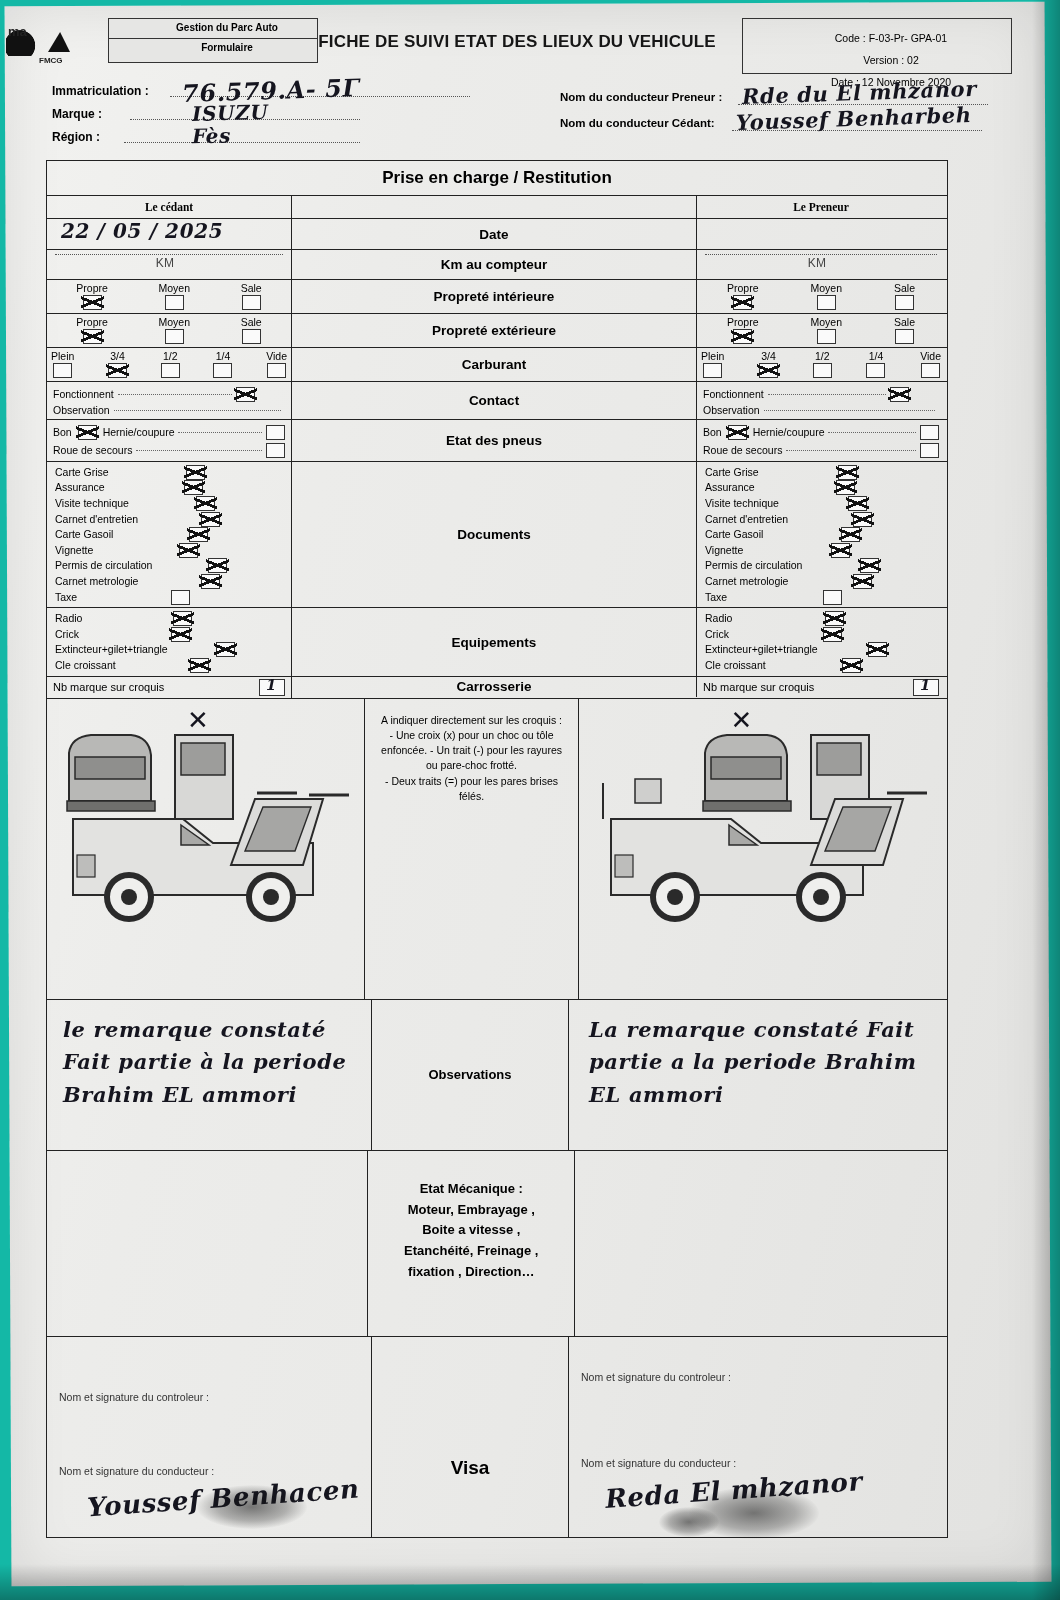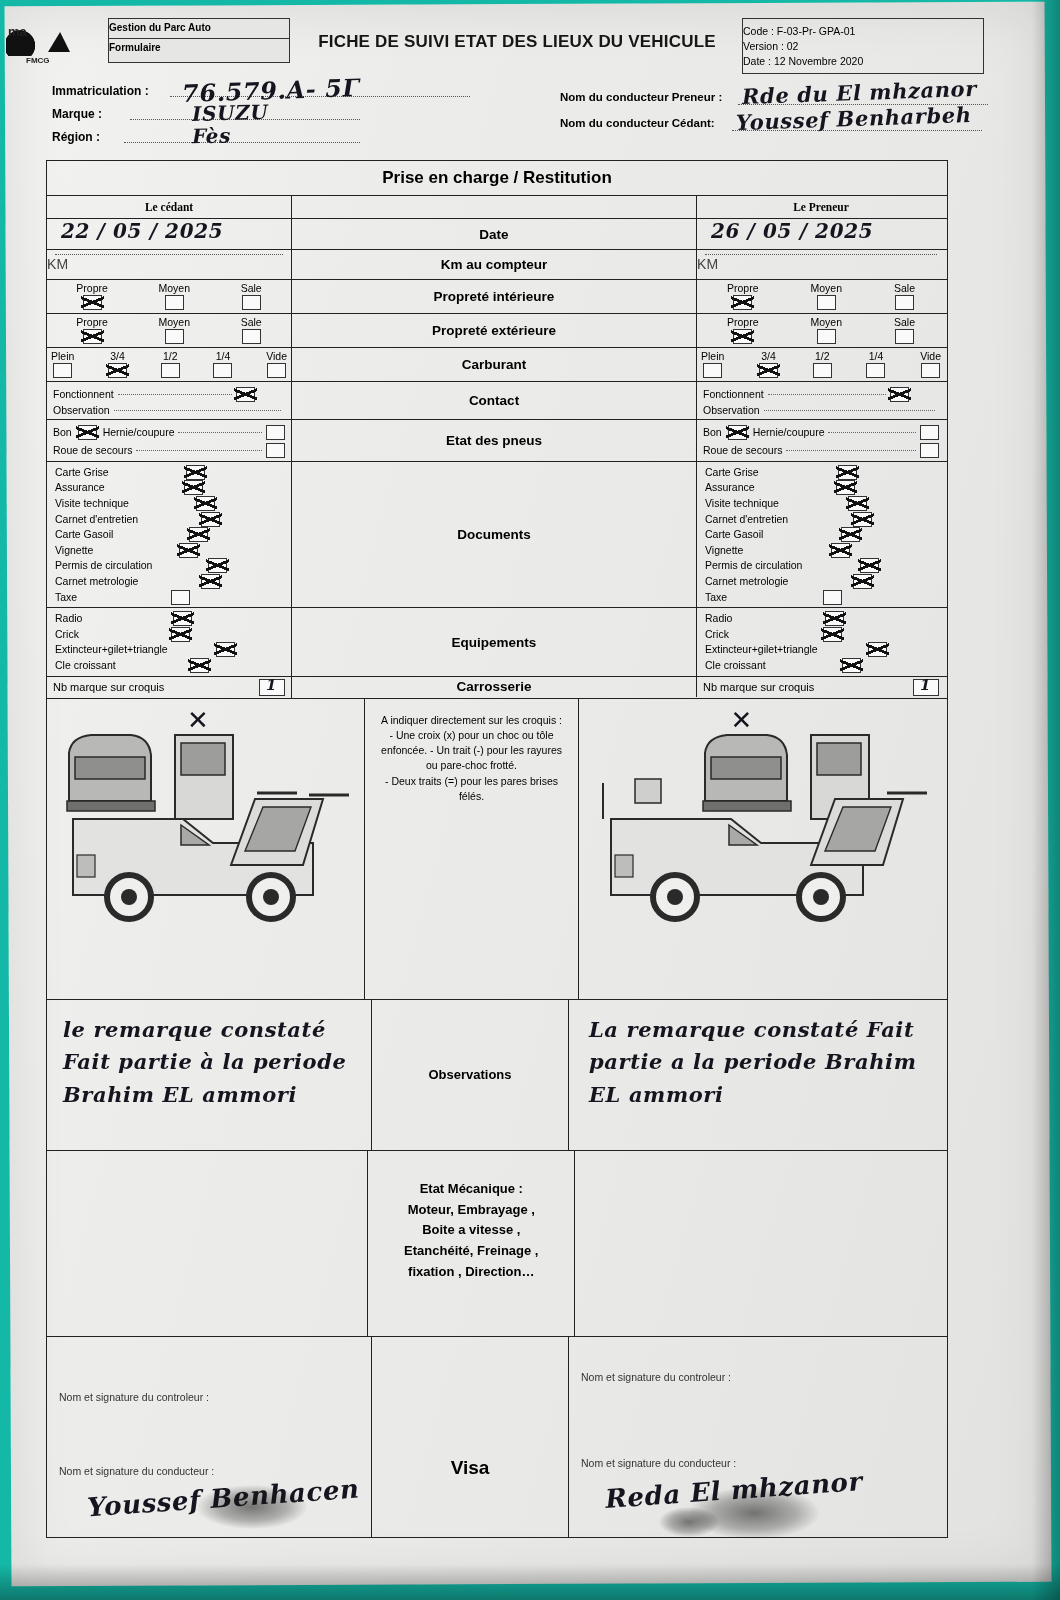--- a/index.html
+++ b/index.html
@@ -27,21 +27,21 @@
     background:linear-gradient(90deg,rgba(0,0,0,0) 0%,rgba(0,0,0,.28) 100%);
   }
   .bottom-dark{
     position:absolute;left:0;bottom:0;width:1060px;height:36px;
     background:linear-gradient(0deg,rgba(0,0,0,.35) 0%,rgba(0,0,0,0) 100%);
   }
   
   .hdr{position:absolute;left:52px;top:18px;width:936px;height:60px;}
   .hdr-box{
     position:absolute;border:1px solid #333;
-    font-size:10px;line-height:1.25;
+    font-size:10px;text-align:center;line-height:1.25;padding-left:28px;
   }
   .logo{
     position:absolute;left:-46px;top:12px;width:62px;height:42px;
   }
   .logo-swoosh{
     position:absolute;left:0;top:0;width:46px;height:26px;
     background:radial-gradient(circle at 30% 60%,#111 0 42%,transparent 44%);
   }
   .gestion{
     left:56px;top:0;width:180px;height:20px;font-weight:bold;padding-top:3px;
@@ -51,21 +51,21 @@
     left:56px;top:20px;width:180px;height:20px;font-weight:bold;padding-top:3px;
     background:#e6e6e4;
   }
   .title{
     position:absolute;left:250px;top:14px;width:430px;text-align:center;
     font-size:17px;font-weight:bold;letter-spacing:.2px;color:#161616;
   }
   .codebox{
     left:690px;top:0;width:240px;height:50px;padding-top:4px;font-size:10.5px;
   }
-  .codebox div{margin:2px 0;}
+  .codebox div{margin:9px 0;}
   
   .idblk{position:absolute;left:52px;top:82px;width:460px;font-size:12.5px;}
   .idrow{position:relative;height:23px;}
   .idlabel{position:absolute;left:0;top:2px;font-weight:bold;font-size:12px;}
   .dots{
     position:absolute;left:118px;top:13px;width:300px;
     border-bottom:1.5px dotted #555;height:1px;
   }
   .hand{
     font-family:"DejaVu Serif", serif;
@@ -108,21 +108,21 @@
   .box.x::after{
     content:"";position:absolute;left:-3px;top:-4px;width:23px;height:20px;
     background:
       linear-gradient(22deg,transparent 44%,#111 44%,#111 54%,transparent 54%),
       linear-gradient(-22deg,transparent 44%,#111 44%,#111 54%,transparent 54%);
   }
   .hw-date{
     position:absolute;left:14px;top:0px;font-size:20px;
   }
   .kmline{
-    font-size:14px;text-align:left;padding:0 8px 2px 0;color:#444;letter-spacing:.2px;
+    font-size:12px;text-align:center;padding:0 8px 2px 0;color:#444;letter-spacing:.2px;
   }
   .kmdots{border-bottom:1.2px dotted #555;margin:0 8px 1px 8px;height:1px;}
   .linerow{display:flex;align-items:center;font-size:10.5px;padding:1px 6px;}
   .linerow .lbl{flex:0 0 auto;}
   .linerow .fill{flex:1 1 auto;border-bottom:1.2px dotted #666;margin:0 4px;height:1px;}
   .docs{padding:2px 8px 3px;font-size:10.5px;}
   .docline{display:flex;align-items:center;justify-content:flex-end;height:15.6px;}
   .docline .nm{text-align:right;}
   .eq{padding:2px 8px 3px;font-size:10.5px;}
   .nbrow{display:flex;align-items:center;font-size:11px;padding:2px 6px;justify-content:space-between;}
@@ -163,21 +163,21 @@
 </head>
 <body>
 
 <div class="sheet">
   <div class="paper"></div>
 
   <div class="hdr">
     <div class="logo">
       <div class="logo-swoosh"></div>
       <div style="position:absolute;left:2px;top:-6px;font-size:13px;font-weight:bold;color:#222;">ma</div>
-      <div style="position:absolute;left:20px;top:26px;font-size:8px;font-weight:bold;color:#222;">FMCG</div>
+      <div style="position:absolute;left:33px;top:26px;font-size:8px;font-weight:bold;color:#222;">FMCG</div>
       <div style="position:absolute;left:42px;top:2px;width:22px;height:20px;background:#111;clip-path:polygon(0 100%,55% 0,100% 100%);"></div>
     </div>
     <div class="hdr-box gestion">Gestion du Parc Auto</div>
     <div class="hdr-box formulaire">Formulaire</div>
     <div class="title">FICHE DE SUIVI ETAT DES LIEUX DU VEHICULE</div>
     <div class="hdr-box codebox">
       <div>Code : F-03-Pr- GPA-01</div>
       <div>Version : 02</div>
       <div>Date : 12 Novembre 2020</div>
     </div>
@@ -221,23 +221,20 @@
       <div class="ch-l">Le cédant</div>
       <div class="ch-m"></div>
       <div class="ch-r">Le Preneur</div>
     </div>
 
     <div class="row">
       <div class="cl" style="height:30px;">
         <span class="hand hw-date">22 / 05 / 2025</span>
       </div>
       <div class="cm">Date</div>
-      <div class="cr" style="height:30px;">
-        <span class="hand hw-date">26 / 05 / 2025</span>
-      </div>
     </div>
 
     <div class="row">
       <div class="cl" style="height:26px;padding-top:3px;">
         <div class="kmdots"></div>
         <div class="kmline"><span>KM</span></div>
       </div>
       <div class="cm">Km au compteur</div>
       <div class="cr" style="height:26px;padding-top:3px;">
         <div class="kmdots"></div>

